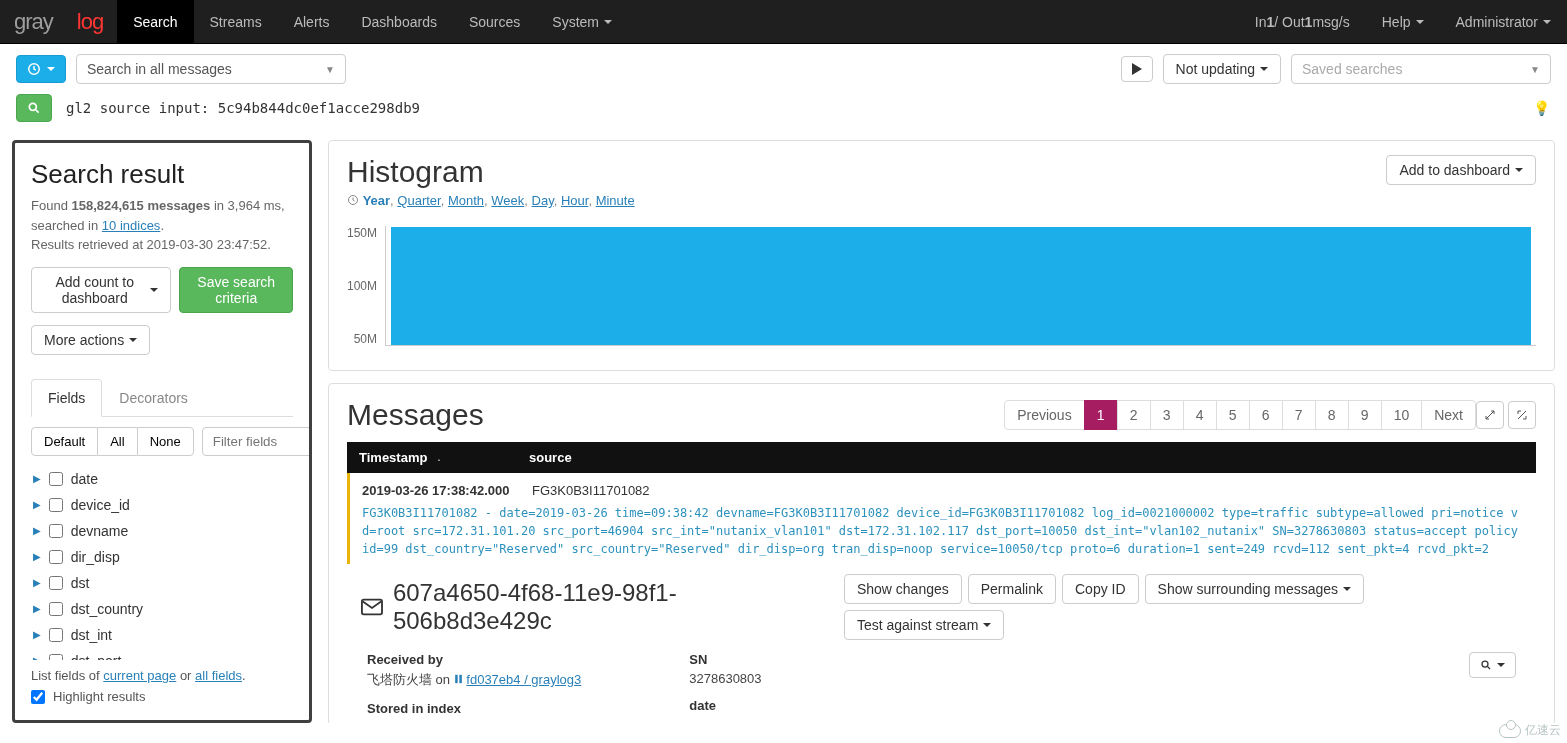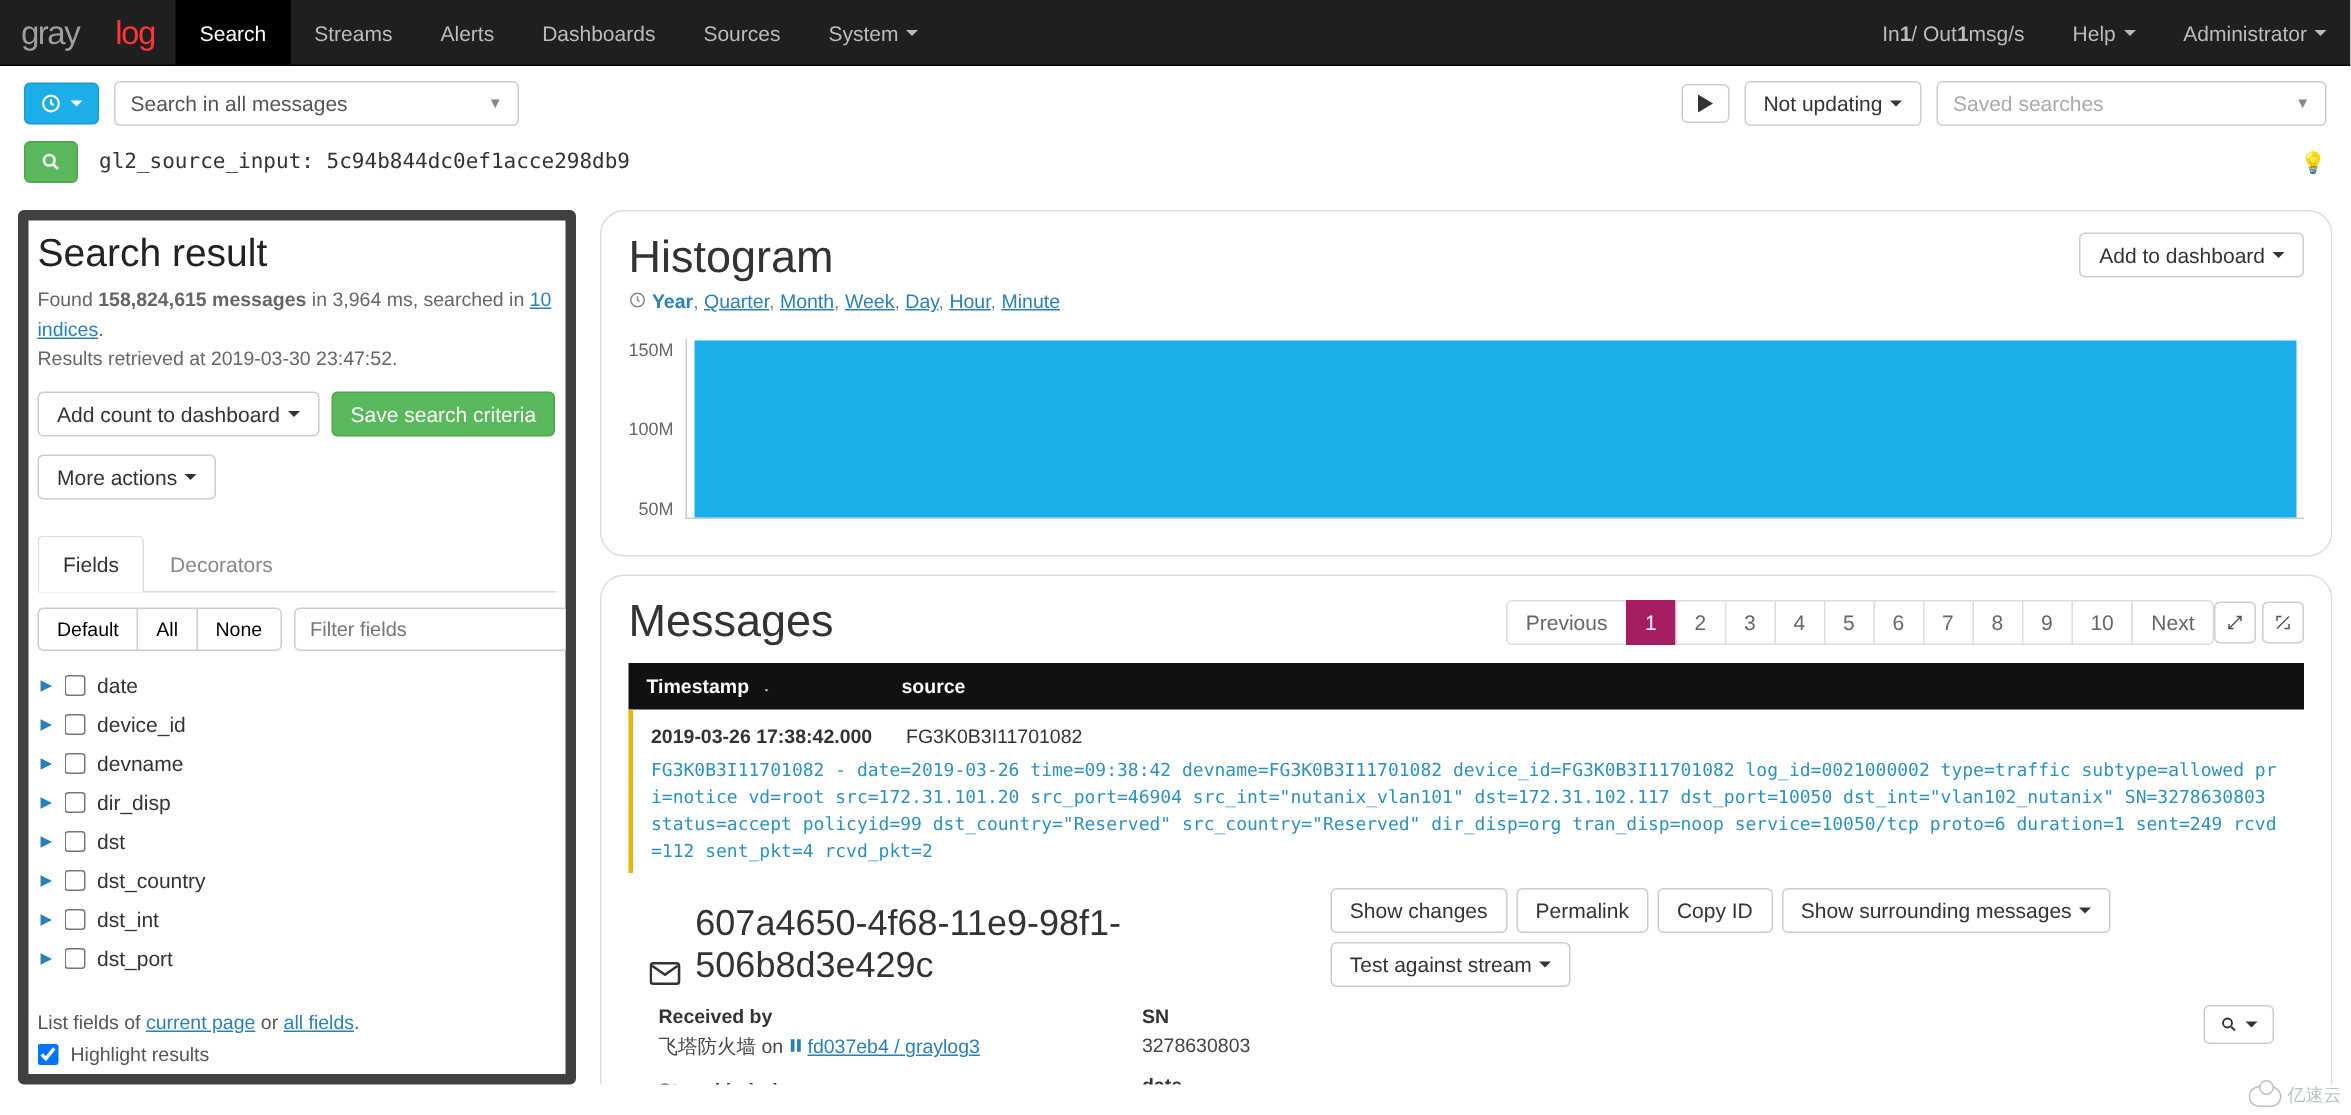--- a/index.html
+++ b/index.html
@@ -23,21 +23,21 @@
   .btn-icon-only { padding:6px 10px;}
   .select-box{ border:1px solid #ccc; border-radius:4px; padding:6px 10px; color:#555; display:flex; align-items:center; justify-content:space-between; cursor:pointer;}
   .sel-caret { color:#888; font-size:10px;}
   .flex-spacer{flex:1;}
   .toolbar2{padding:0 16px 10px; display:flex; gap:10px; align-items:center;}
   .search-input{flex:1; border:none; outline:none; font-family:Consolas,Monaco,monospace; font-size:14px; color:#333; padding:6px 4px;}
   .bulb{color:#2aa5d6; font-size:14px;}
 
   
   .page{ display:flex; gap:16px; padding:8px 12px; height:calc(743px - 44px - 100px);}
-  .col-left{ width:372px; border:7px solid #404040; border-radius:4px; padding:6px; display:flex; flex-direction:column; overflow:hidden;}
+  .col-left{ width:300px; border:3px solid #404040; border-radius:4px; padding:16px; display:flex; flex-direction:column; overflow:hidden;}
   .col-right{ flex:1; display:flex; flex-direction:column; gap:12px; overflow:hidden;}
 
   h2{ font-size:26px; font-weight:400; color:#222; margin-bottom:6px;}
   h1.big{font-size:30px; font-weight:400;}
   .small-meta{ color:#666; font-size:13px; line-height:1.5;}
   .link{color:#2980b9; cursor:pointer;text-decoration:underline;}
   .btn-row{ display:flex; gap:8px; margin:12px 0;}
 
   
   .tabs{ display:flex; border-bottom:1px solid #ddd; margin-top:12px;}
@@ -51,21 +51,21 @@
   .filter-input{flex:1; border:1px solid #ccc; border-radius:4px; padding:6px 10px; margin-left:8px;}
 
   .fields-list{ margin-top:10px; overflow-y:auto; flex:1; position:relative; padding-right:10px;}
   .field-row{ display:flex; align-items:center; gap:8px; padding:5px 2px; color:#333;}
   .tri{ color:#2980b9; font-size:10px;}
   .cb{width:14px;height:14px;}
 
   .list-footer{ font-size:13px; color:#555; margin-top:auto; padding-top:8px;}
   .hl-row{display:flex;align-items:center;gap:8px;margin-top:6px;}
 
-  .panel{ border:1px solid #ddd; border-radius:16px; padding:14px 18px; background:#fff;}
+  .panel{ border:1px solid #ddd; border-radius:4px; padding:14px 18px; background:#fff;}
 
   .hist-head{display:flex; align-items:flex-start; justify-content:space-between;}
   .intervals{ color:#888; font-size:13px; margin-top:4px;}
   .intervals .cur{color:#2980b9; font-weight:600;}
   .intervals span{cursor:pointer;}
 
   .chart-wrap{ display:flex; margin-top:18px; height:130px;}
   .y-axis{ display:flex; flex-direction:column; justify-content:space-between; align-items:flex-end; padding-right:8px; color:#666; font-size:12px; height:120px;}
   .chart-canvas{ flex:1; height:120px; position:relative; border-left:1px solid #ccc; border-bottom:1px solid #ccc;}
   .bar{ position:absolute; bottom:0; left:5px; right:5px; background:#1caee8; }
@@ -80,21 +80,21 @@
   .sq{ width:28px;height:28px; border:1px solid #ccc; border-radius:4px; display:flex;align-items:center;justify-content:center; cursor:pointer; color:#555;}
 
   .msg-table-head{ background:#111; color:#fff; display:flex; padding:8px 12px; margin-top:10px; font-size:13px; font-weight:bold;}
   .col-ts{width:170px;}
   .col-src{flex:1;}
 
   .msg-row{ border-left:3px solid #eab308; padding:10px 12px 6px; font-size:13px;}
   .msg-row .ts{font-weight:bold;}
   .msg-body{ font-family:Consolas,Monaco,monospace; color:#2c91bd; font-size:12px; line-height:1.5; margin-top:6px; word-break:break-all;}
 
-  .msg-detail-head{ display:flex; align-items:flex-end; gap:10px; padding:10px 0 0 14px;}
+  .msg-detail-head{ display:flex; align-items:center; gap:10px; padding:10px 0 0 14px;}
   .mono-id{ font-family:inherit; font-size:24px; font-weight:300; color:#333;}
   .detail-btns{ margin-left:auto; display:flex; gap:6px; flex-wrap:wrap; padding-right:8px;}
 
   .detail-grid{ display:flex; gap:108px; padding:12px 20px 4px 20px;}
   .dcol{display:flex; flex-direction:column; gap:4px;}
   .dlabel{font-weight:bold; font-size:13px;}
   .dval{font-size:13px; color:#444;}
 
   
   .watermark{ position:fixed; right:6px; bottom:4px; color:#9aa; font-size:12px; opacity:.7; display:flex; align-items:center; gap:4px; pointer-events:none;}

